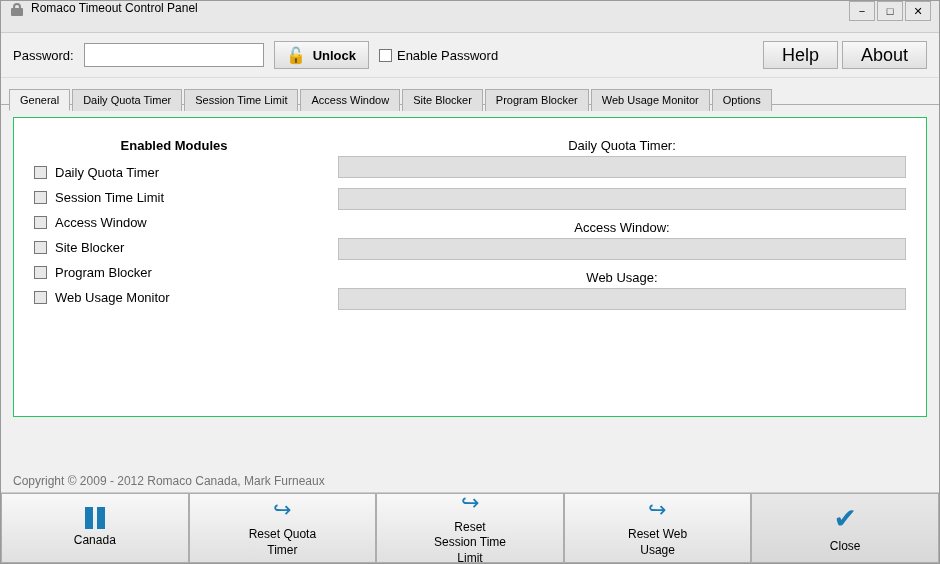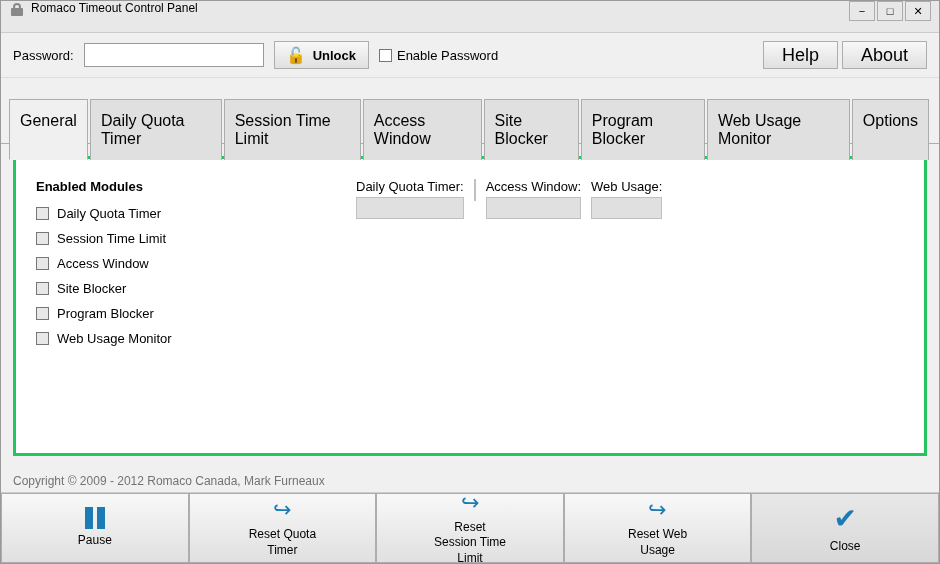--- a/index.html
+++ b/index.html
@@ -122,50 +122,51 @@
       font-size: 18px;
     }
 
     .tabs-bar {
       display: flex;
       background: #f0f0f0;
       padding: 4px 8px 0 8px;
       border-bottom: 1px solid #adadad;
     }
     .tab {
-      padding: 12px 10px;
+      padding: 4px 10px;
       border: 1px solid #adadad;
       border-bottom: none;
       background: #e0e0e0;
       cursor: pointer;
-      font-size: 16px;
+      font-size: 11px;
       color: #000;
       margin-right: 2px;
       position: relative;
-      top: 17px;
+      top: 7px;
     }
     .tab.active {
       background: #f0f0f0;
       border-bottom: 1px solid #f0f0f0;
       z-index: 1;
       font-weight: normal;
     }
 
     .main-content {
       flex: 1;
       padding: 12px;
       background: #f0f0f0;
     }
     .content-panel {
       background: #fff;
-      border: 3px solid #22c55e;
+      border: 1px solid #22c55e;
       height: 300px;
       padding: 20px;
       display: flex;
-      gap: 40px;
+      gap: 24px;
+      text-align: center;
     }
     .left-panel {
       width: 280px;
     }
     .enabled-modules-title {
       font-weight: bold;
       font-size: 13px;
       margin-bottom: 12px;
     }
     .module-item {
@@ -180,21 +181,21 @@
       border: 1px solid #767676;
       background: #e8e8e8;
       flex-shrink: 0;
     }
     .module-label {
       font-size: 13px;
     }
     .right-panel {
       flex: 1;
       display: flex;
-      flex-direction: row;
+      flex-direction: column;
       gap: 10px;
     }
     .field-group {
       display: flex;
       flex-direction: column;
       gap: 3px;
     }
     .field-label {
       font-size: 13px;
     }
@@ -362,21 +363,21 @@
     <span>Copyright © 2009 - 2012 Romaco Canada, Mark Furneaux</span>
   </div>
 
   <div class="footer-buttons">
 
     <button class="footer-btn">
       <div class="pause-icon">
         <div class="pause-bar"></div>
         <div class="pause-bar"></div>
       </div>
-      <span class="btn-label">Pause</span>
+      <span class="btn-label">Canada</span>
     </button>
 
     <button class="footer-btn">
       <span class="reset-icon">↩</span>
       <span class="btn-label">Reset Quota<br>Timer</span>
     </button>
 
     <button class="footer-btn">
       <span class="reset-icon">↩</span>
       <span class="btn-label">Reset<br>Session Time<br>Limit</span>

